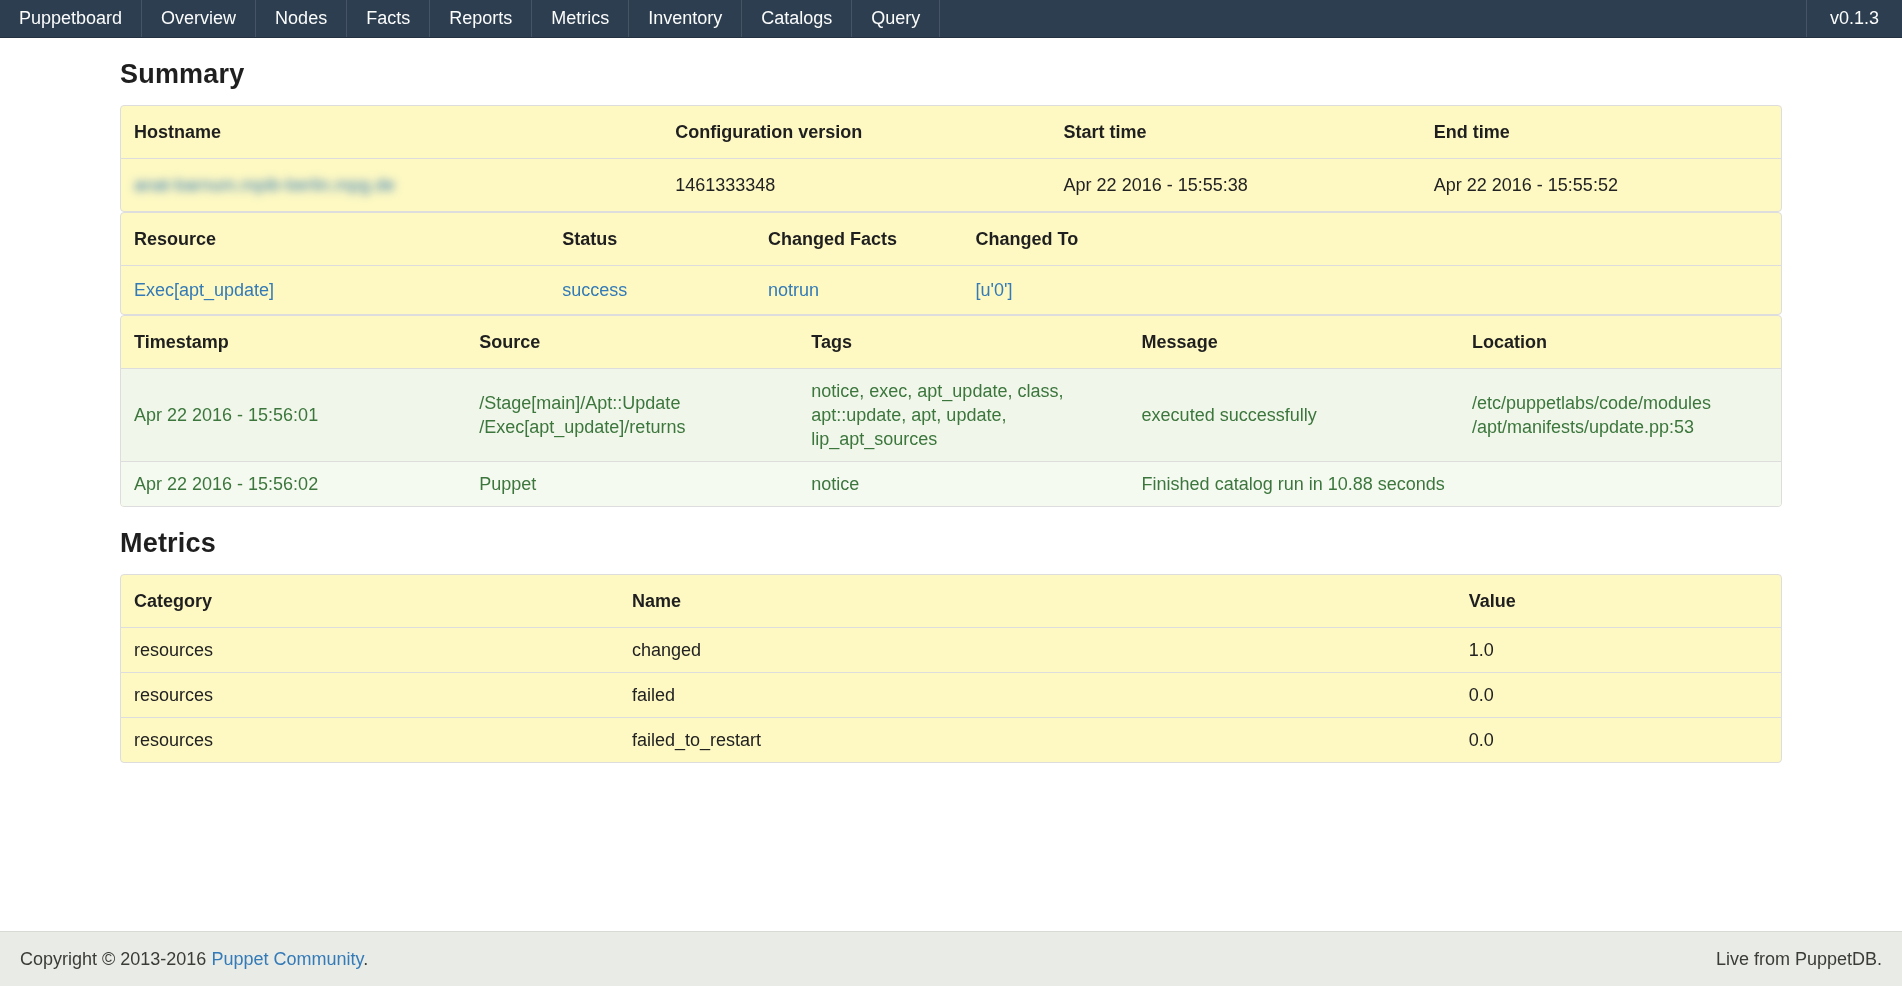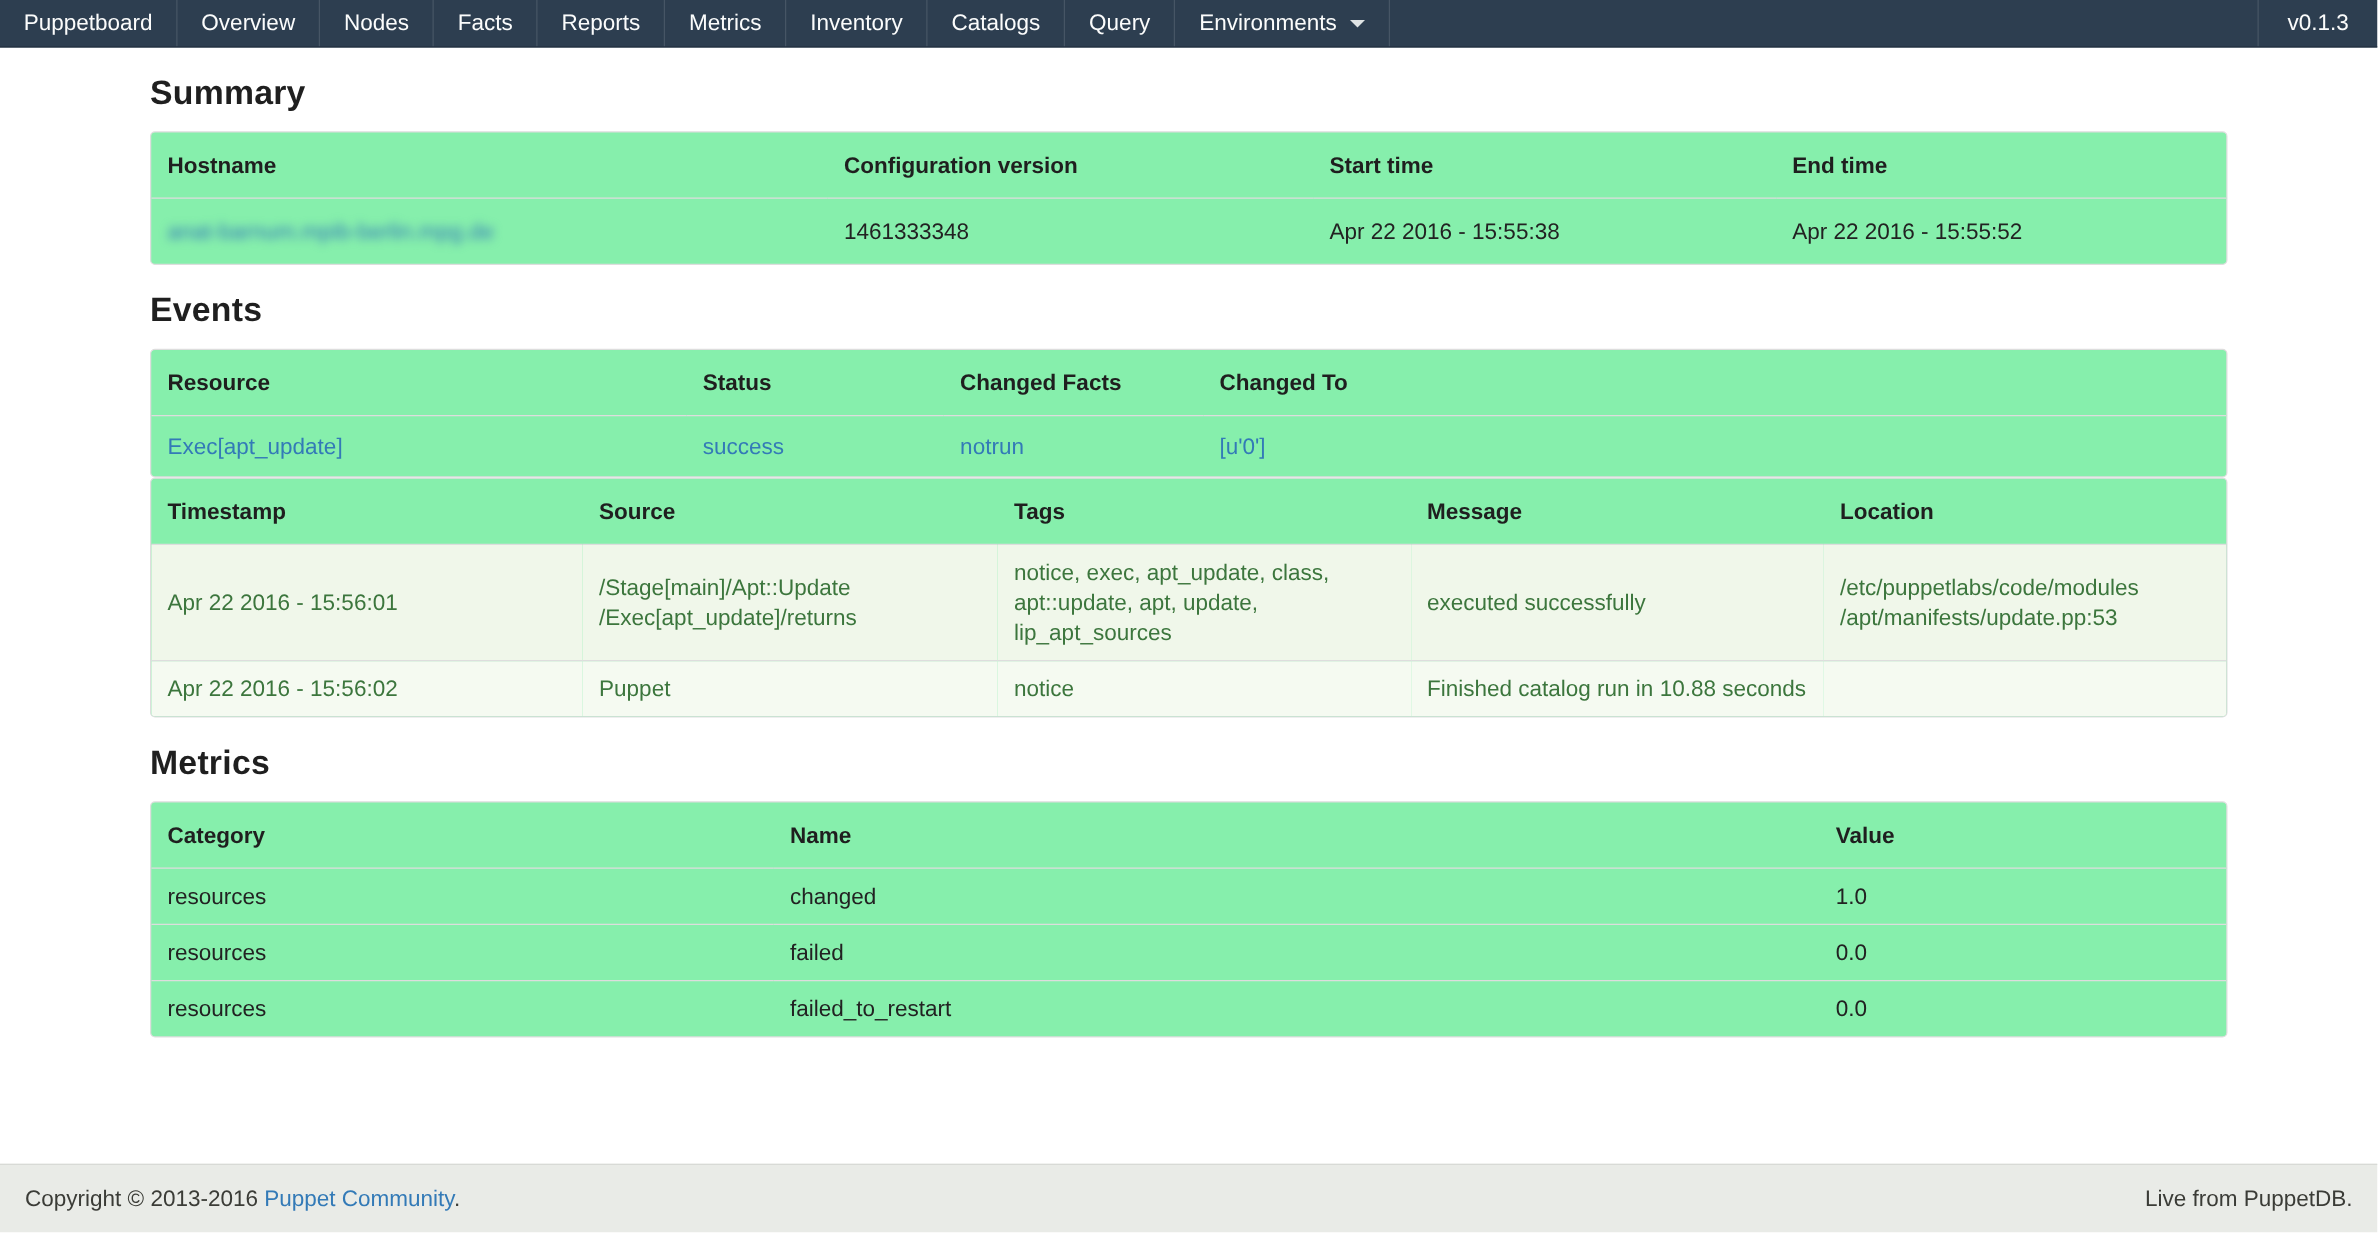--- a/index.html
+++ b/index.html
@@ -53,21 +53,21 @@
     font-size: 27px;
     font-weight: 700;
     color: #1f1f1f;
     margin: 21px 0 15px 0;
     letter-spacing: 0.2px;
   }
   .table-wrap {
     border: 1px solid #dddddd;
     border-radius: 4px;
     overflow: hidden;
-    background: #86efac;
+    background: #fef9c3;
   }
   table {
     width: 100%;
     border-collapse: collapse;
     font-size: 18px;
     line-height: 24px;
     color: #222222;
     table-layout: fixed;
   }
   th {
@@ -134,24 +134,20 @@
     </div>
     <div class="nav-item">
       <span>Inventory</span>
     </div>
     <div class="nav-item">
       <span>Catalogs</span>
     </div>
     <div class="nav-item">
       <span>Query</span>
     </div>
-    <div class="nav-item">
-      <span>Environments</span>
-      <span class="caret"></span>
-    </div>
   </div>
   <div class="nav-version">
     <span>v0.1.3</span>
   </div>
 </nav>
 
 <div class="container">
 
   <h2 class="section-heading">Summary</h2>
   <div class="table-wrap">
@@ -174,21 +170,20 @@
         <tr>
           <td><a class="link blurred">anat-barnum.mpib-berlin.mpg.de</a></td>
           <td>1461333348</td>
           <td>Apr 22 2016 - 15:55:38</td>
           <td>Apr 22 2016 - 15:55:52</td>
         </tr>
       </tbody>
     </table>
   </div>
 
-  <h2 class="section-heading">Events</h2>
   <div class="table-wrap">
     <table class="events-table">
       <colgroup>
         <col style="width:25.8%">
           <col style="width:12.4%">
           <col style="width:12.5%">
           <col style="width:49.3%">
       </colgroup>
       <thead>
         <tr>

